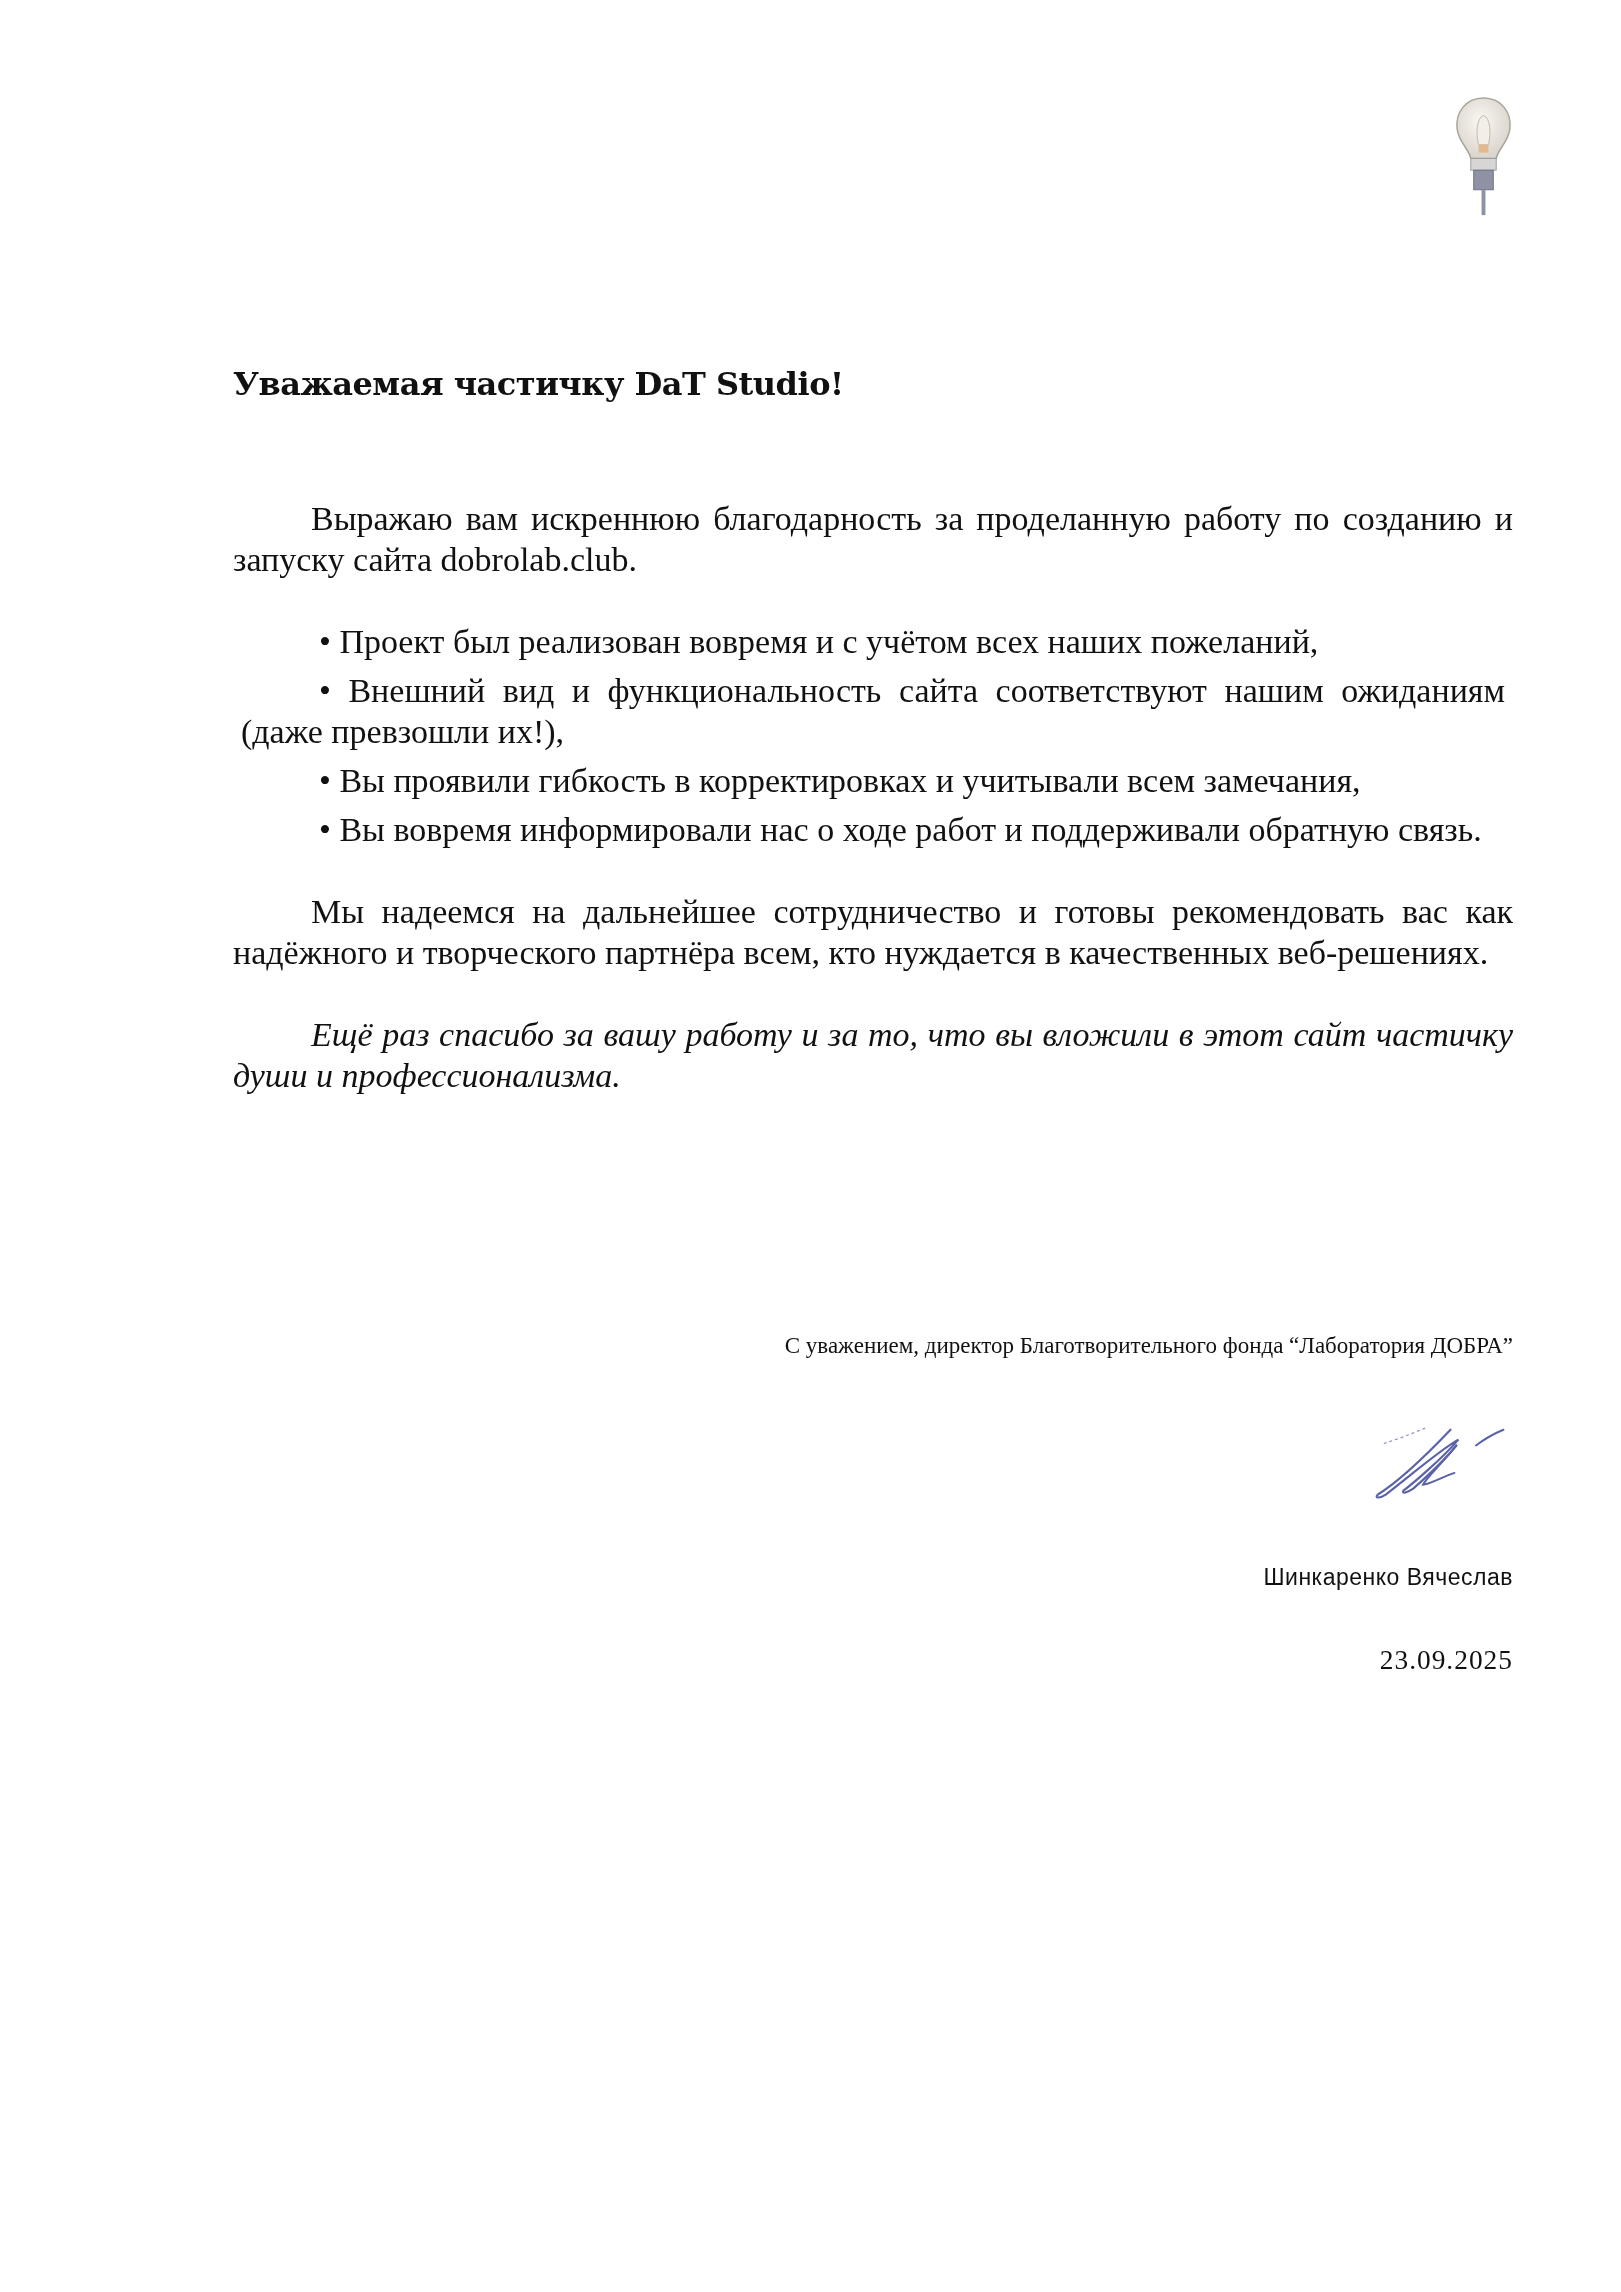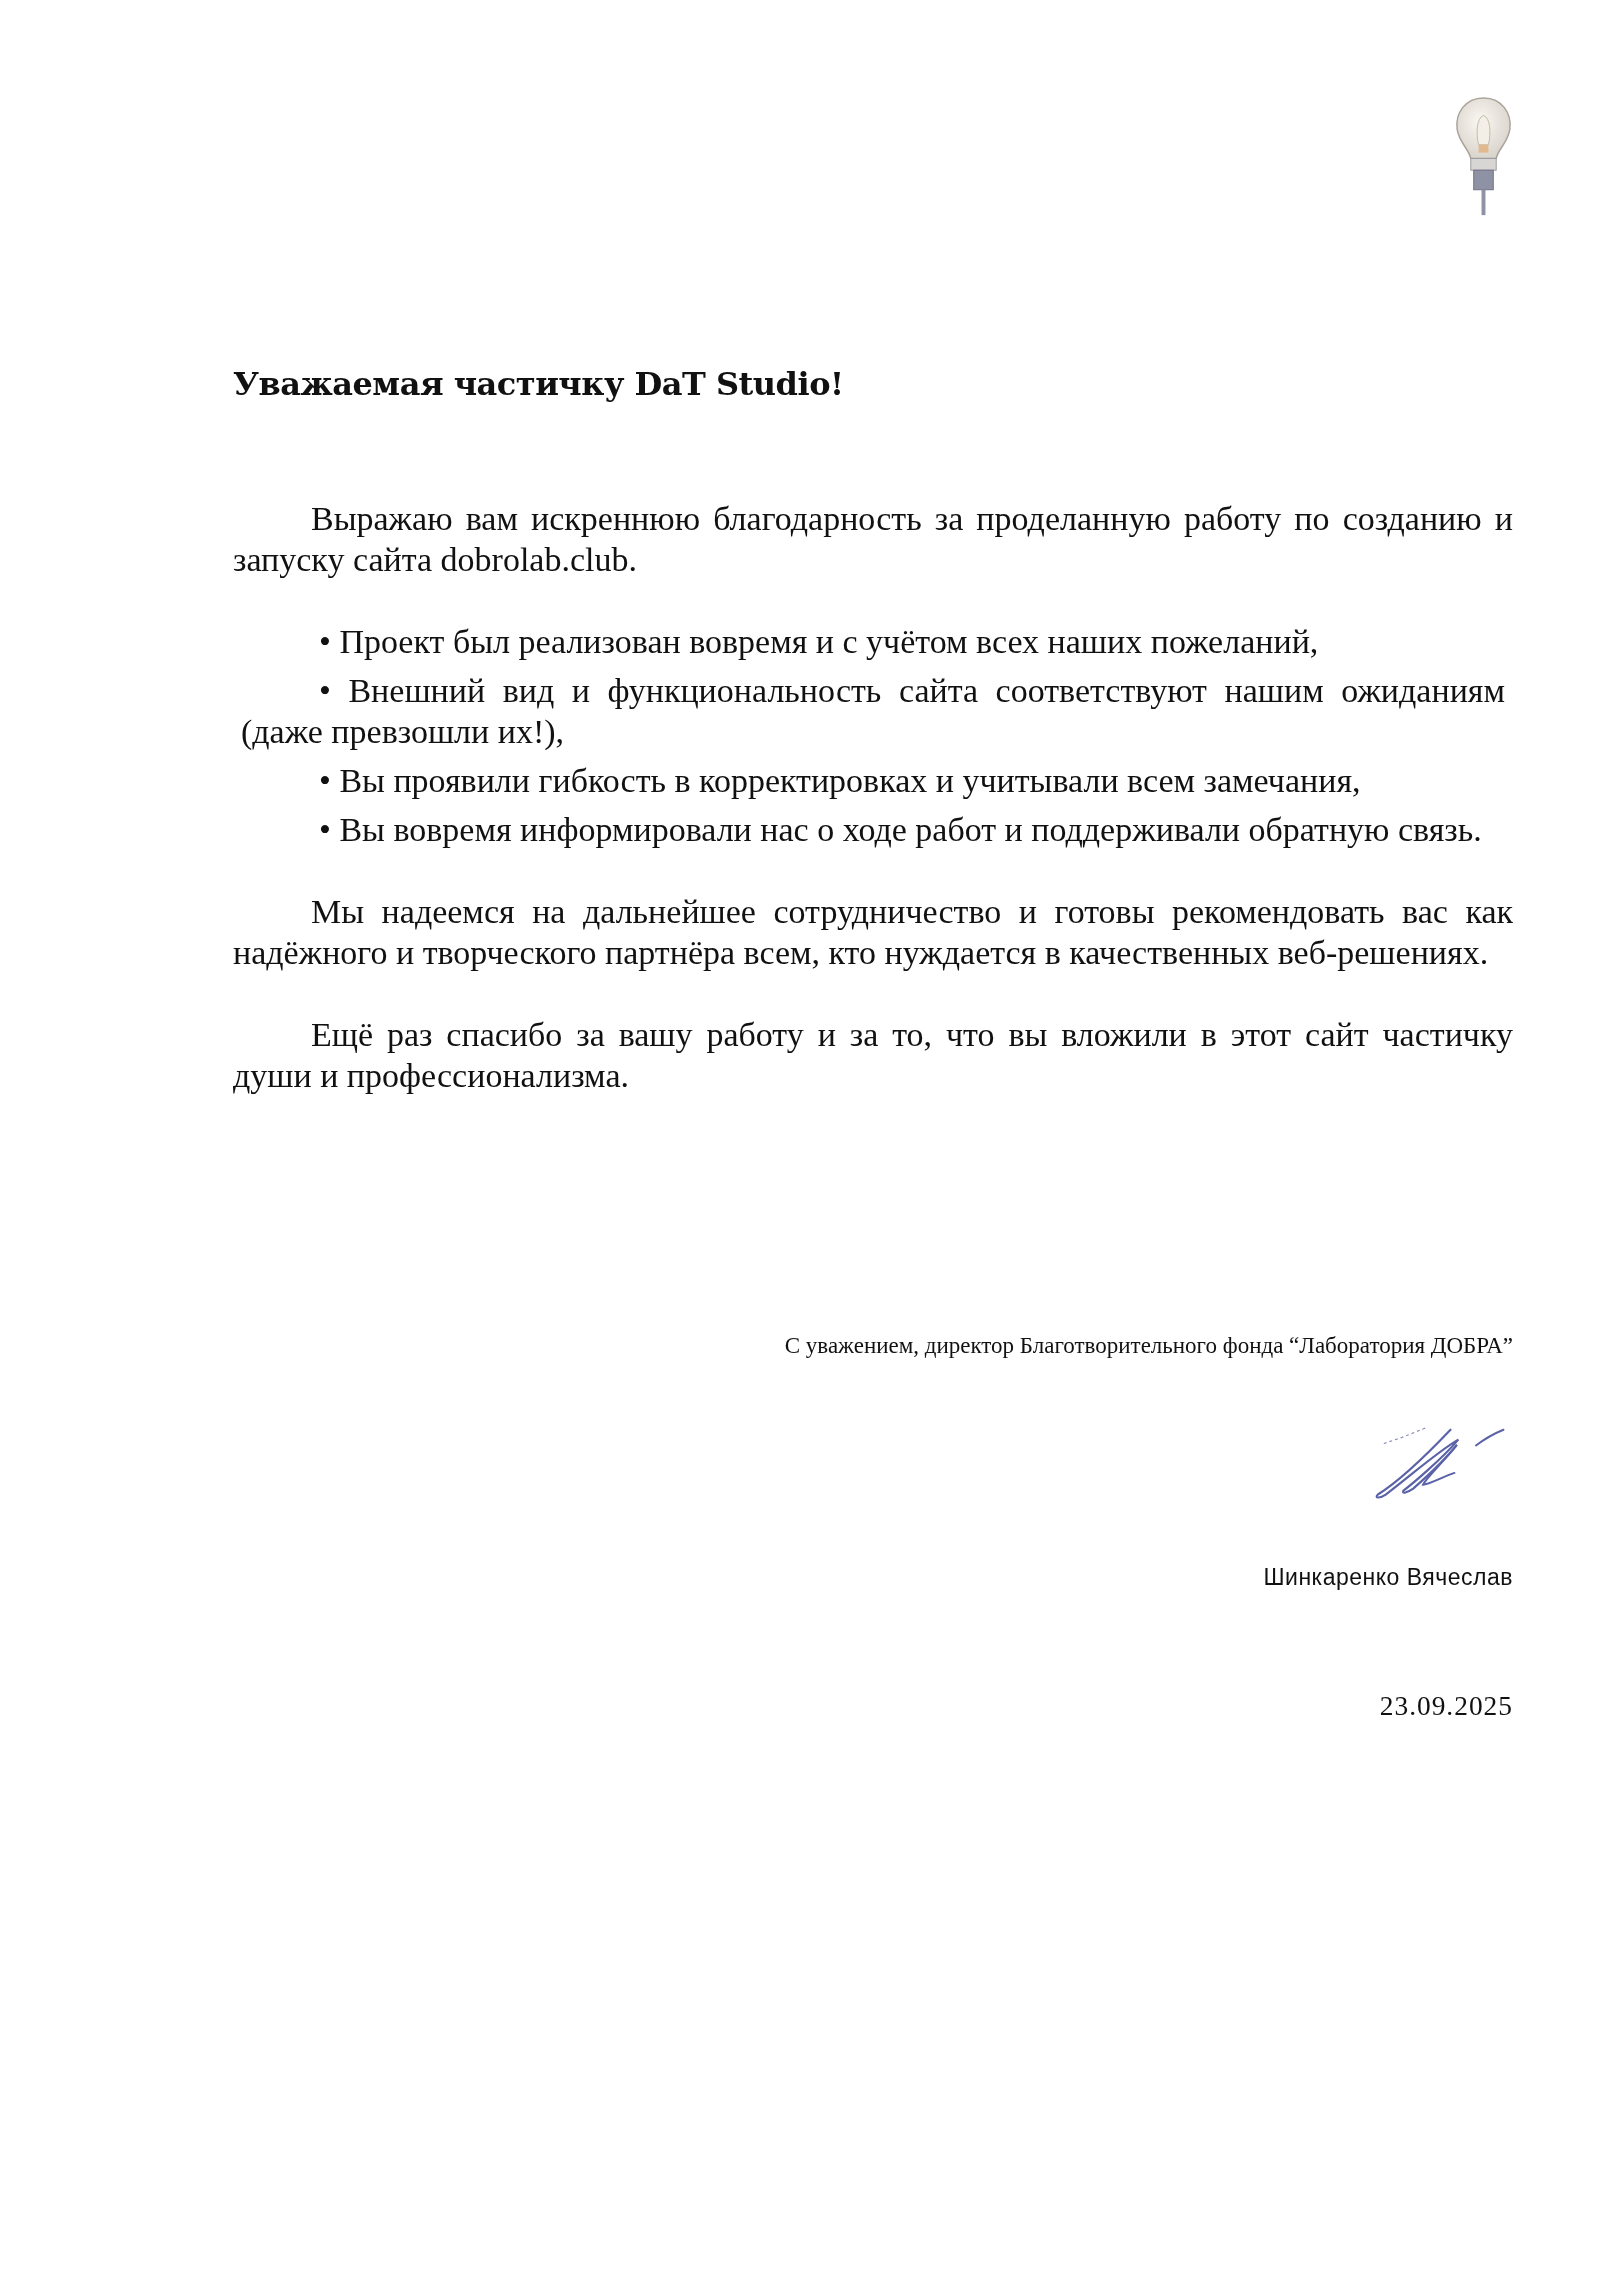--- a/index.html
+++ b/index.html
@@ -5,27 +5,27 @@
   html, body { margin: 0; padding: 0; background: #ffffff; }
   body { width: 1621px; height: 2293px; position: relative; overflow: hidden;
          font-family: "DejaVu Serif", "Liberation Serif", serif; color: #111; }
   .logo { position: absolute; left: 1449px; top: 94px; width: 69px; height: 127px; }
   .greeting { position: absolute; left: 233px; top: 365px; font-size: 32px; font-weight: bold;
               font-family: "DejaVu Serif", serif; letter-spacing: -0.5px; }
   .body { position: absolute; left: 233px; top: 498px; width: 1280px; font-size: 34px; line-height: 41px;
           font-family: "Liberation Serif", serif; }
   .para { text-align: justify; margin: 0 0 41px 0; }
   .para .indent { display: inline-block; width: 78px; }
-  .para.last { margin-bottom: 0; }
+  .para.last { margin-bottom: 0; font-style: italic; }
   .bullet { margin: 8px; text-align: justify; }
   .bullet-intro { margin: 0; text-align: justify; }
   .closing { position: absolute; right: 108px; top: 1333px; font-size: 23px; font-family: "Liberation Serif", serif; }
   .signature { position: absolute; left: 1372px; top: 1416px; width: 157px; height: 108px; }
   .signer { position: absolute; right: 108px; top: 1564px; font-size: 23px; font-family: Liberation Sans, sans-serif; letter-spacing: 0.5px; }
-  .date { position: absolute; right: 108px; top: 1691px; font-size: 27.4px; font-family: "Liberation Serif", serif; letter-spacing: 1px; }
+  .date { position: absolute; right: 108px; top: 1645px; font-size: 27.4px; font-family: "Liberation Serif", serif; letter-spacing: 1px; }
 </style>
 </head>
 <body>
 
 <div class="logo">
   <svg width="69" height="127" viewBox="0 0 70 130">
     <defs>
       <radialGradient id="bulbg" cx="45%" cy="40%" r="60%">
         <stop offset="0%" stop-color="#fbf8f2"></stop>
         <stop offset="100%" stop-color="#d9d4cc"></stop>

